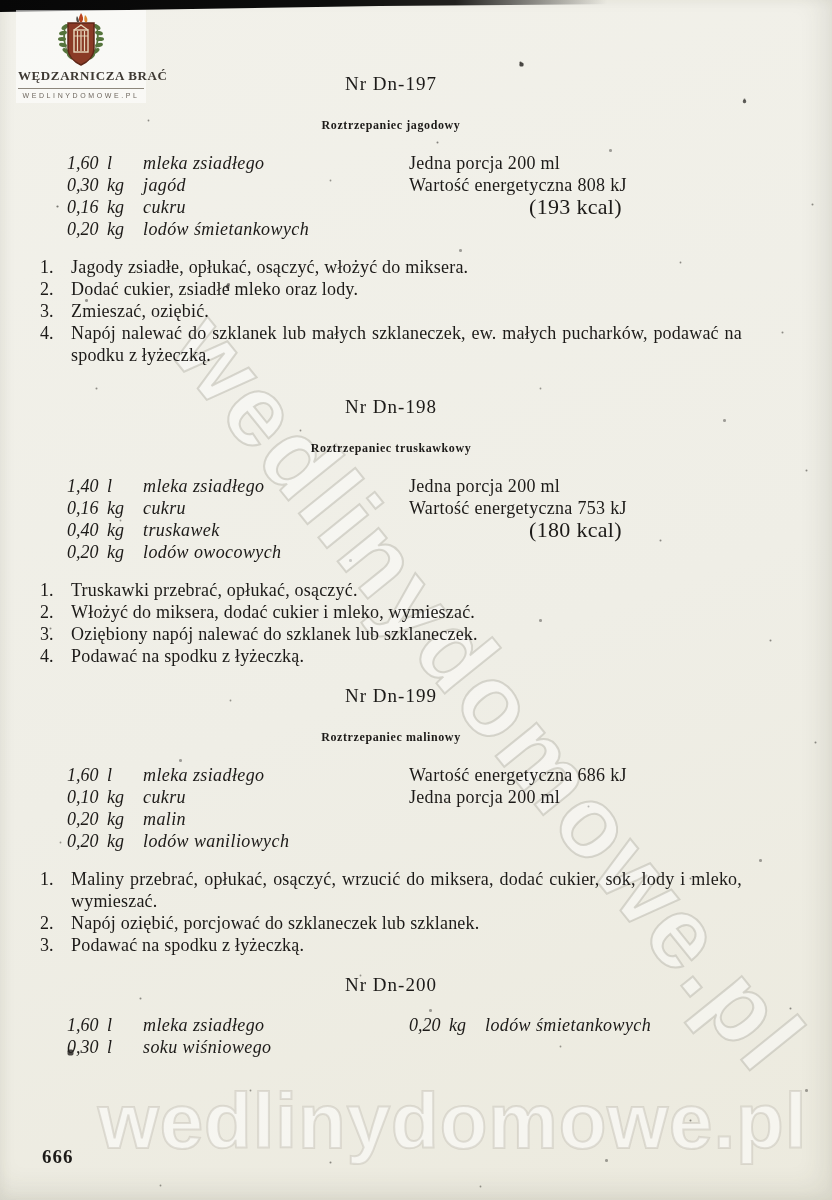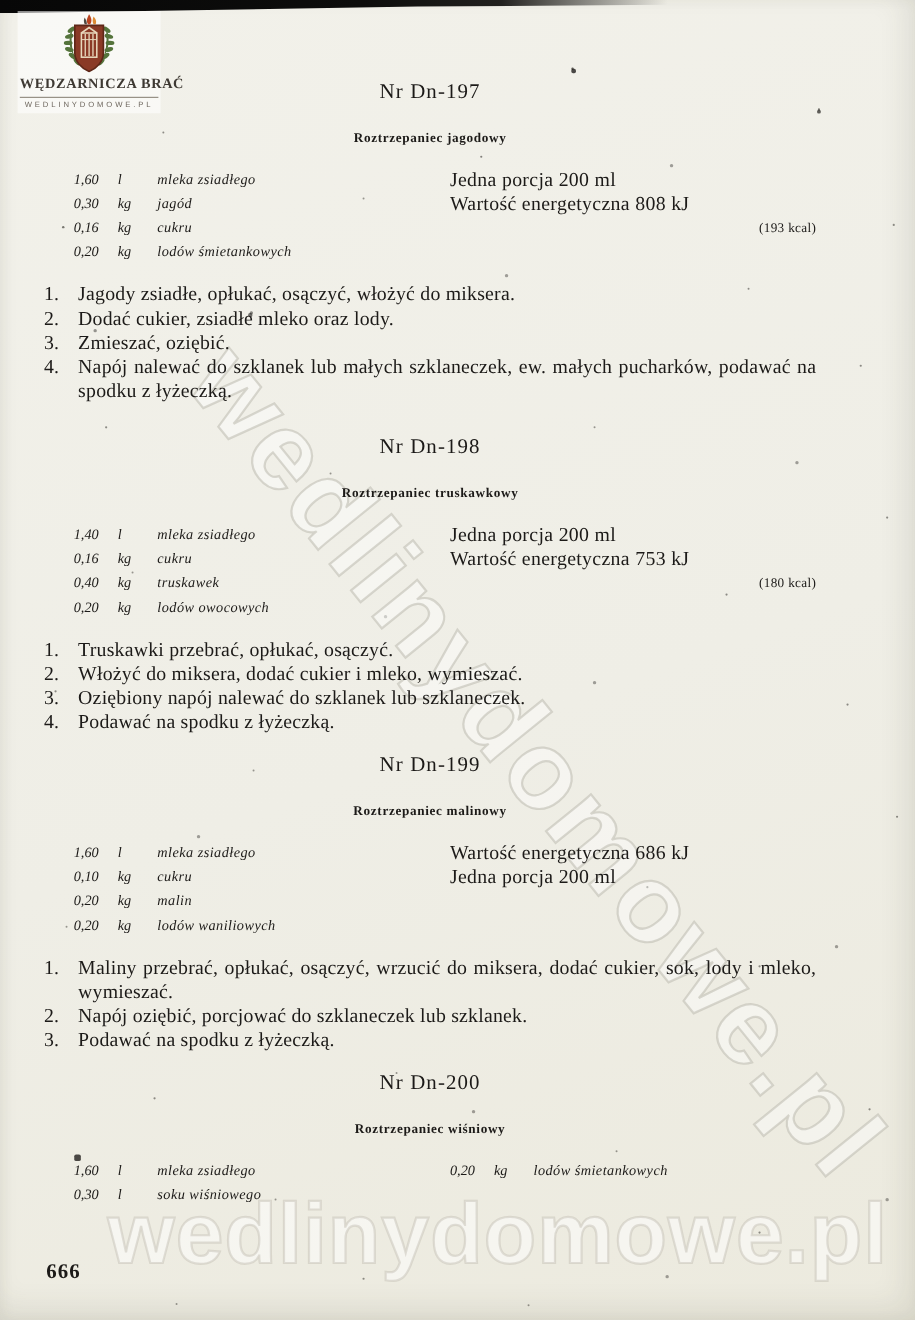--- a/index.html
+++ b/index.html
@@ -56,26 +56,26 @@
     text-align:center;font-size:19px;line-height:22px;letter-spacing:1px;
     margin:0 0 18px 0;
   }
   .rtitle{
     text-align:center;font-size:12px;line-height:24px;font-weight:bold;letter-spacing:0.6px;
     margin:0 0 15px 0;
   }
   .cols{display:flex;align-items:flex-start;margin-bottom:16px;}
   .ing-col{width:342px;margin-left:27px;flex:none;}
   .info-col{flex:1;}
-  .ing-row{display:flex;font-style:italic;font-size:13px;line-height:22px;}
+  .ing-row{display:flex;font-style:italic;font-size:18px;line-height:22px;}
   .ing-amt{width:40px;flex:none;}
   .ing-unit{width:36px;flex:none;}
   .ing-name{flex:1;letter-spacing:0.4px;}
   .info-line{font-size:18px;line-height:22px;letter-spacing:0.3px;}
-  .kcal{font-size:12px;line-height:22px;text-align:right;letter-spacing:0.3px;}
+  .kcal{font-size:22px;line-height:22px;text-align:center;letter-spacing:0.3px;}
   .steps{margin:0;}
   .step{display:flex;font-size:18px;line-height:22px;}
   .step-n{width:31px;flex:none;}
   .step-t{flex:1;text-align:justify;letter-spacing:0.2px;}
   .page-num{
     position:absolute;left:42px;top:1146px;font-size:19px;font-weight:bold;letter-spacing:1px;
   }
   
   .noise,.noise2,.blobs{position:absolute;width:1px;height:1px;border-radius:50%;}
   .noise{background:transparent;box-shadow:
@@ -309,21 +309,20 @@
         </div>
         <div class="step">
           <span class="step-n">3.</span>
           <span class="step-t">Podawać na spodku z łyżeczką.</span>
         </div>
       </div>
     </section>
 
     <section class="sec s4">
       <div class="rnum">Nr Dn-200</div>
-      <div class="rtitle">Roztrzepaniec wiśniowy</div>
       <div class="cols">
         <div class="ing-col">
           <div class="ing-row">
             <span class="ing-amt">1,60</span>
             <span class="ing-unit">l</span>
             <span class="ing-name">mleka zsiadłego</span>
           </div>
           <div class="ing-row">
             <span class="ing-amt">0,30</span>
             <span class="ing-unit">l</span>

